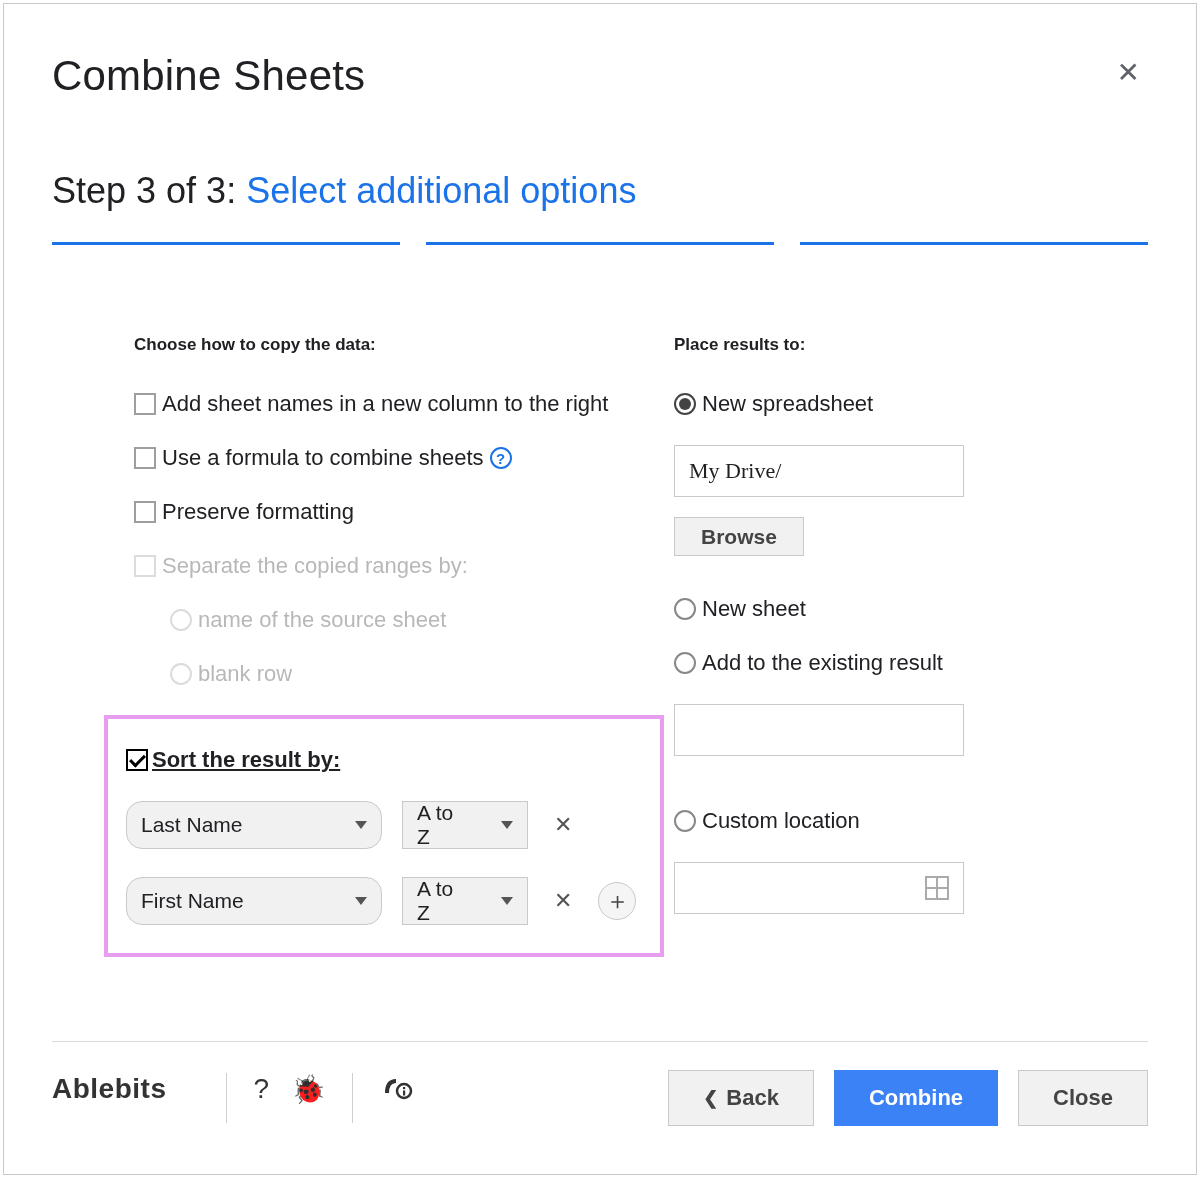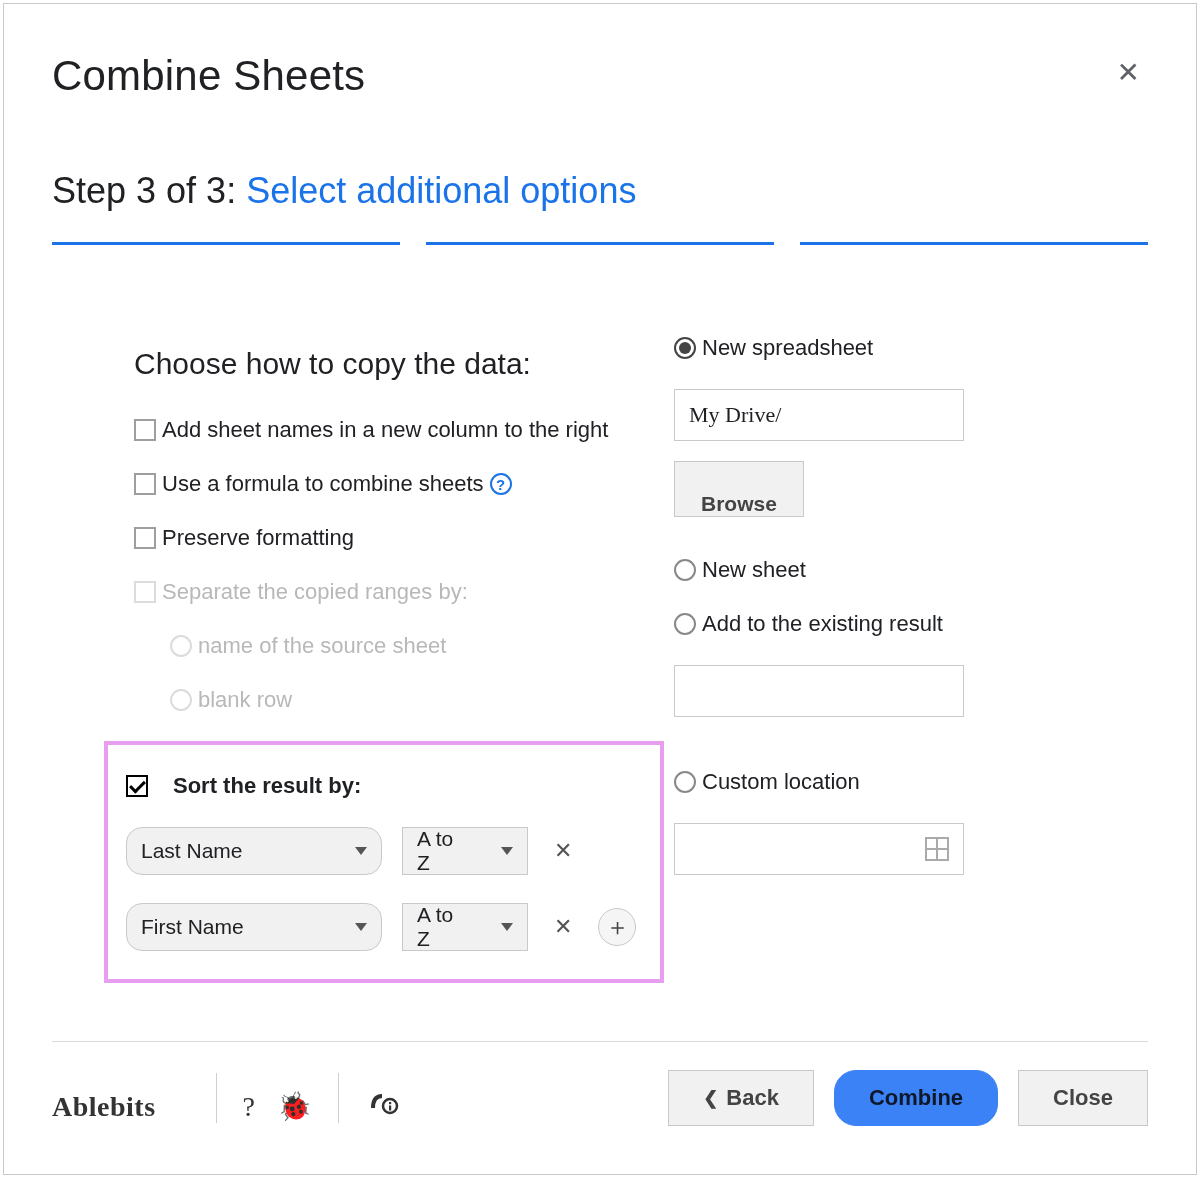--- a/index.html
+++ b/index.html
@@ -48,23 +48,23 @@
     height:3px;
     background:#1a73e8;
   }
   .columns {
     display:flex;
     padding:0 0 0 82px;
   }
   .col-left { width:540px; }
   .col-right { flex:1; }
   .section-head {
-    font-size:30px;
-    font-weight:400;
-    margin:12px 0 36px 0;
+    font-size:17px;
+    font-weight:700;
+    margin:0 0 36px 0;
   }
   .chk-row, .rad-row {
     display:flex;
     align-items:center;
     gap:6px;
     font-size:22px;
     margin-bottom:28px;
     color:#202124;
   }
   .chk-box {
@@ -94,22 +94,22 @@
     color:#1a73e8; font-size:15px; display:inline-flex; align-items:center;
     justify-content:center; font-weight:700;
   }
   .highlight-box {
     border:4px solid #e89ef0;
     padding:28px 22px 28px 18px;
     margin-left:-30px;
     width:560px;
   }
   .sort-head {
-    display:flex; align-items:center; gap:25px;
-    font-size:22px; font-weight:700; margin-bottom:28px;
+    display:flex; align-items:center; gap:4px;
+    font-size:22px; font-weight:700; margin-bottom:28px;text-decoration:underline;
   }
   .sort-head .chk-box { border-color:#000; }
   .sort-row {
     display:flex; align-items:center; gap:20px; margin-bottom:28px;
   }
   .sort-row:last-child { margin-bottom:0; }
   .select {
     height:48px; border:1px solid #c9c9c9; background:#f1f1f1;
     display:inline-flex; align-items:center; justify-content:space-between;
     padding:0 14px; font-size:21px; gap:30px;
@@ -134,40 +134,40 @@
   .grid-icon {
     display:inline-block; width:24px; height:24px; position:relative; opacity:.55;
   }
   .grid-icon::before, .grid-icon::after {
     content:""; position:absolute; background:#666;
   }
   .grid-icon { border:2px solid #666; }
   .grid-icon::before { left:50%; top:0; bottom:0; width:2px; margin-left:-1px; }
   .grid-icon::after { top:50%; left:0; right:0; height:2px; margin-top:-1px; }
   .browse-btn {
-    height:56px; padding:0 26px; border:1px solid #c9c9c9; background:#f1f1f1;
-    font-size:21px; font-weight:700; color:#444; display:inline-flex; align-items:flex-end;
+    height:39px; padding:0 26px; border:1px solid #c9c9c9; background:#f1f1f1;
+    font-size:21px; font-weight:700; color:#444; display:inline-flex; align-items:center;
     cursor:pointer; margin-bottom:40px;
   }
   .footer {
     position:absolute; left:48px; right:48px; bottom:48px;
     border-top:1px solid #dadada; padding-top:28px;
     display:flex; align-items:center; justify-content:space-between;
   }
-  .footer-left { display:flex; align-items:flex-end; gap:0;font-family:Liberation Serif, serif; }
+  .footer-left { display:flex; align-items:flex-start; gap:0; }
   .brand { font-size:28px; font-weight:700; letter-spacing:.5px; color:#333; padding-right:34px; }
   .vbar { width:1px; height:50px; background:#cfcfcf; margin:0 26px; }
   .ficon { font-size:28px; color:#333; cursor:pointer; }
   .footer-right { display:flex; gap:20px; }
   .btn {
     height:56px; padding:0 34px; font-size:22px; font-weight:700;
     border:1px solid #c9c9c9; background:#f1f1f1; color:#444;
     display:inline-flex; align-items:center; gap:8px; cursor:pointer;
   }
-  .btn.primary { background:#3b82f6; border-color:#3b82f6; color:#0f172a;border-radius:22px; }
+  .btn.primary { background:#3b82f6; border-color:#3b82f6; color:#ffffff; }
   .chev { font-size:18px; }
   .spacer-r { height:32px; }
 </style>
 </head>
 <body>
 
 <div class="frame">
 
   <div class="title-row">
     <h1 class="page-title">Combine Sheets</h1>
@@ -247,20 +247,21 @@
             <span>A to Z</span>
             <span class="caret"></span>
           </span>
           <span class="row-x">✕</span>
           <span class="add-btn">＋</span>
         </div>
       </div>
     </div>
 
     <div class="col-right">
+      <div class="section-head">Place results to:</div>
 
       <label class="rad-row">
         <span class="radio selected"></span>
         <span>New spreadsheet</span>
       </label>
 
       <div class="text-input wide">
         <span>My Drive/</span>
       </div>
 

